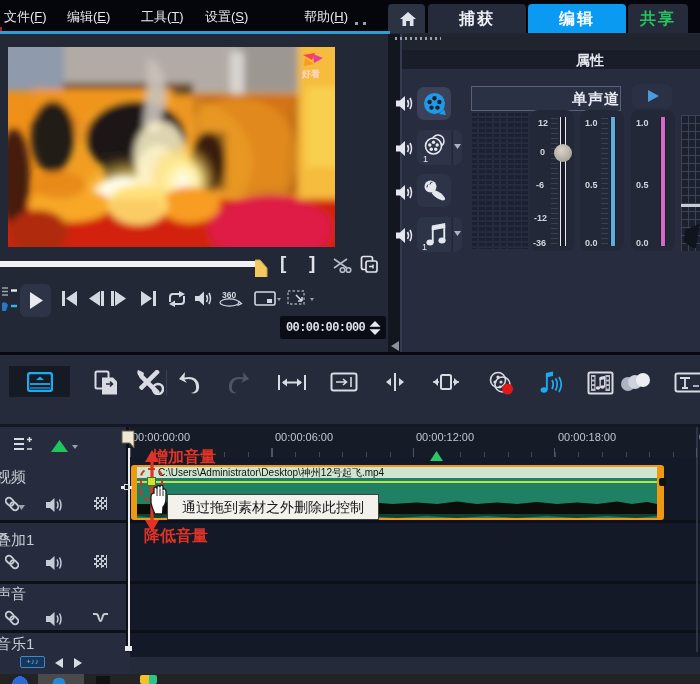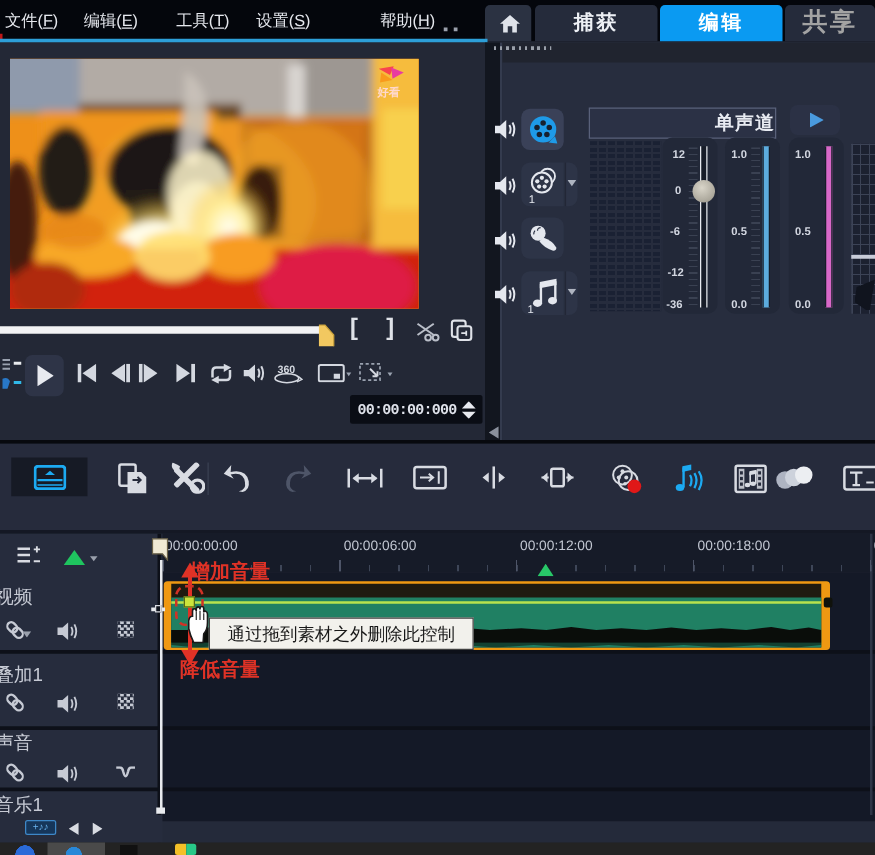--- a/index.html
+++ b/index.html
@@ -26,21 +26,21 @@
   <div class="abs" style="left:363px;top:22px;width:3px;height:3px;background:#9aa0ac;"></div>
 
   <div class="abs" style="left:388px;top:4px;width:37px;height:29px;background:#2b3242;border-radius:4px 4px 0 0;"></div>
   <div class="abs" style="left:399px;top:11px;width:0px;">
     <svg width="18" height="16" viewBox="0 0 18 16">
         <path d="M9 1 L17 8 L14.5 8 L14.5 15 L10.8 15 L10.8 10 L7.2 10 L7.2 15 L3.5 15 L3.5 8 L1 8 Z" fill="#dfe3ea"></path>
       </svg>
   </div>
   <div class="abs" style="left:528px;top:4px;width:98px;height:29px;background:#0a9af2;border-radius:4px 4px 0 0;color:#ffffff;font-size:16px;font-weight:bold;text-align:center;line-height:29px;letter-spacing:2px;">编辑</div>
   <div class="abs" style="left:428px;top:4px;width:98px;height:29px;background:#252b3b;border-radius:4px 4px 0 0;color:#edf0f5;font-size:16px;font-weight:bold;text-align:center;line-height:29px;letter-spacing:2px;">捕获</div>
-  <div class="abs" style="left:628px;top:4px;width:72px;height:29px;background:#252b3b;border-radius:4px 4px 0 0;color:#a3a3a3;font-size:20px;font-weight:bold;text-align:center;line-height:29px;letter-spacing:2px;">共享</div>
+  <div class="abs" style="left:628px;top:4px;width:60px;height:29px;background:#252b3b;border-radius:4px 4px 0 0;color:#22c55e;font-size:16px;font-weight:bold;text-align:center;line-height:29px;letter-spacing:2px;">共享</div>
 
   <div class="abs" style="left:0;top:31px;width:390px;height:3px;background:#2d9fd8;"></div>
 
   <div class="abs" style="left:0;top:34px;width:390px;height:318px;background:#232836;"></div>
 
   <div class="abs" style="left:8px;top:47px;width:327px;height:200px;overflow:hidden;background:#e07818;">
     <svg width="327" height="200" viewBox="0 0 327 200">
       <defs>
         <filter id="bl6" x="-20%" y="-20%" width="140%" height="140%">
             <feGaussianBlur stdDeviation="3.5"></feGaussianBlur>
@@ -205,20 +205,23 @@
 
   <div class="abs" style="left:388px;top:34px;width:14px;height:318px;background:#12161f;"></div>
   <div class="abs" style="left:400px;top:34px;width:2px;height:318px;background:#343b4e;"></div>
   <svg class="abs" style="left:391px;top:341px;" width="8" height="10" viewBox="0 0 8 10">
       <path d="M8 0 L8 10 L0 5 Z" fill="#8a909c"></path>
     </svg>
 
   <div class="abs" style="left:402px;top:34px;width:298px;height:318px;background:#272d3e;"></div>
   <div class="abs" style="left:402px;top:34px;width:298px;height:16px;background:#20242f;"></div>
   <div class="abs" style="left:395px;top:37px;width:46px;height:3px;background:repeating-linear-gradient(90deg,#9aa0aa 0 2px,transparent 2px 5px);"></div>
+  <div class="abs" style="left:402px;top:50px;width:298px;height:19px;background:#191d2a;color:#e2e5ec;font-size:14px;font-weight:bold;">
+      <span style="position:absolute;left:174px;top:2px;">属性</span>
+    </div>
   <svg class="abs" style="left:395px;top:95px;" width="19" height="17" viewBox="0 0 19 17">
     <polygon points="1,5.5 5,5.5 10,1 10,16 5,11.5 1,11.5" fill="#e4e7ee"></polygon>
     <path d="M12.5 5 Q14.5 8.5 12.5 12 M15 3 Q18 8.5 15 14" stroke="#e4e7ee" stroke-width="1.6" fill="none"></path>
   </svg>
   <svg class="abs" style="left:395px;top:140px;" width="19" height="17" viewBox="0 0 19 17">
     <polygon points="1,5.5 5,5.5 10,1 10,16 5,11.5 1,11.5" fill="#e4e7ee"></polygon>
     <path d="M12.5 5 Q14.5 8.5 12.5 12 M15 3 Q18 8.5 15 14" stroke="#e4e7ee" stroke-width="1.6" fill="none"></path>
   </svg>
   <svg class="abs" style="left:395px;top:184px;" width="19" height="17" viewBox="0 0 19 17">
     <polygon points="1,5.5 5,5.5 10,1 10,16 5,11.5 1,11.5" fill="#e4e7ee"></polygon>
@@ -490,20 +493,23 @@
 
   <div class="abs" style="left:128px;top:448px;width:2px;height:202px;background:#e8eaee;"></div>
   <div class="abs" style="left:125px;top:646px;width:7px;height:5px;background:#e8eaee;"></div>
 
   <svg class="abs" style="left:121px;top:430px;" width="14" height="19" viewBox="0 0 14 19">
     <path d="M1 1 L13 1 L13 18 L9 13 L1 13 Z" fill="#efe9d4" stroke="#6a6148" stroke-width="1"></path>
   </svg>
 
   <div class="abs" style="left:131px;top:465px;width:533px;height:55px;background:#ef9812;border-radius:3px;"></div>
   <div class="abs" style="left:137px;top:467px;width:520px;height:51px;background:#1f1a10;"></div>
+  <div class="abs" style="left:137px;top:467px;width:520px;height:11px;background:#cfe5d2;color:#10120e;font-size:10px;">
+      <span style="position:absolute;left:21px;top:-1px;">C:\Users\Administrator\Desktop\神州12号起飞.mp4</span>
+    </div>
   <div class="abs" style="left:137px;top:478px;width:520px;height:40px;background:#20806346;background:#208063;"></div>
 
   <svg class="abs" style="left:137px;top:496px;" width="520" height="22" viewBox="0 0 520 22" preserveAspectRatio="none">
     <rect x="0" y="8" width="520" height="10" fill="#0a0d0a"></rect>
     <path d="M0 8 L0 18 L520 18 L520 8 L510 6 L495 8 L480 5.5 L460 8 L440 6.5 L420 8 L400 6 L380 8 L360 6.5 L340 8 L320 5.5 L300 8 L280 6.5 L255 8 L230 6 L205 8 L180 6.5 L155 8 L130 6 L105 8 L80 6.5 L55 8 L30 6 L12 8 Z" fill="#0a0d0a"></path>
     <path d="M0 18 L520 18 L520 20 L500 22 L470 20 L440 22 L410 20 L380 22 L350 20 L320 22 L290 20 L260 22 L230 20 L200 22 L170 20 L140 22 L110 20 L80 22 L50 20 L20 22 L0 20 Z" fill="#0a0d0a" opacity="0.55"></path>
   </svg>
 
   <div class="abs" style="left:137px;top:481px;width:520px;height:2px;background:#b8e24e;"></div>
 

